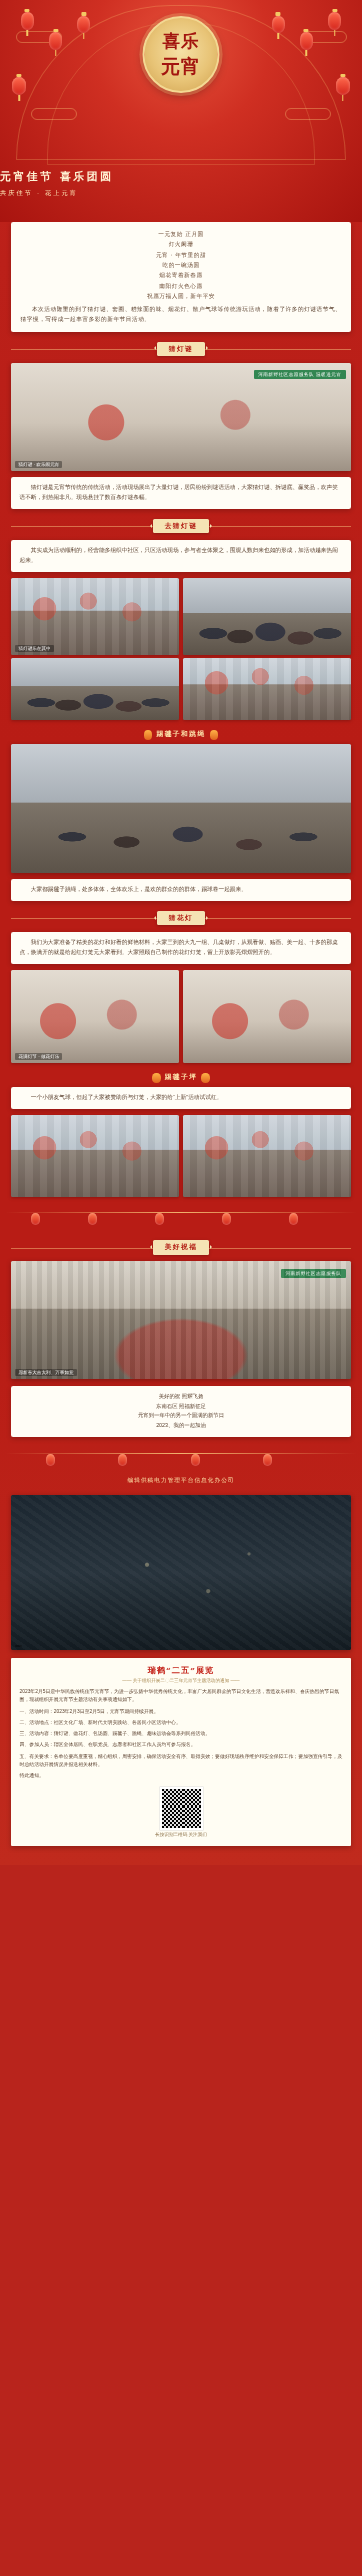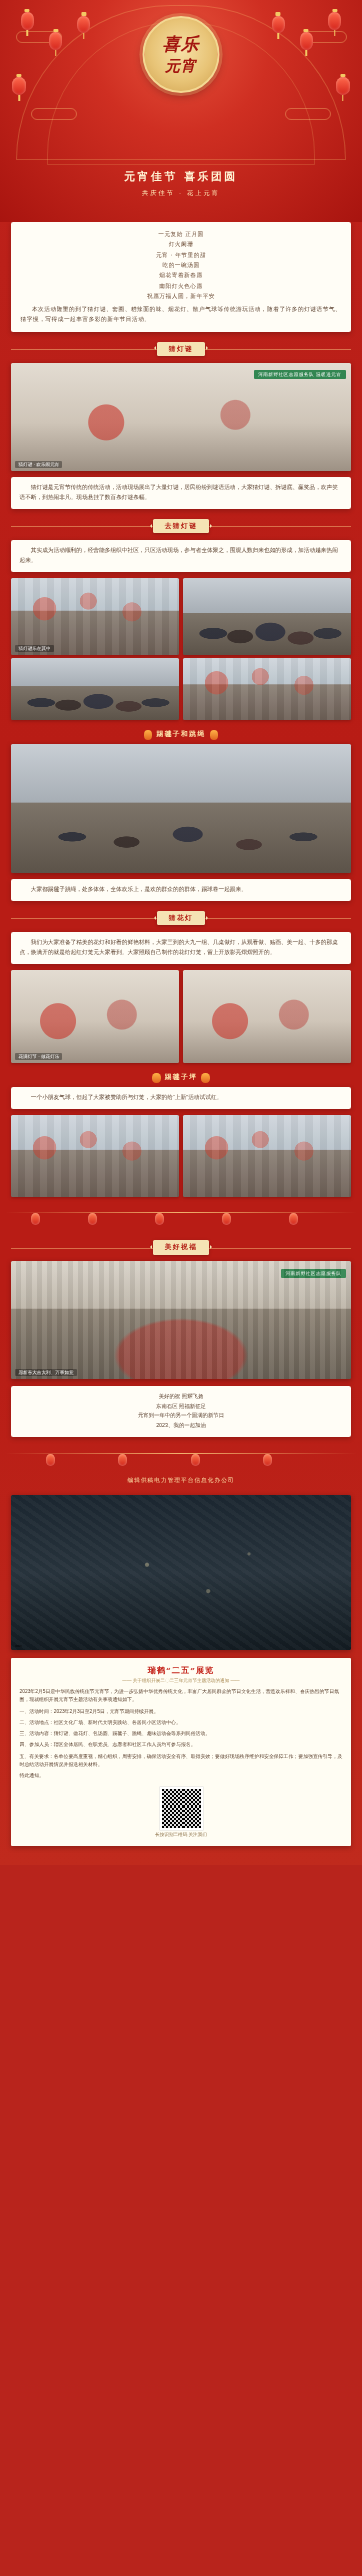--- a/index.html
+++ b/index.html
@@ -47,24 +47,23 @@
     width: 77px; height: 77px; margin: 0 auto;
     background: radial-gradient(circle at 50% 45%, #f6e0a6 0%, #e8c477 55%, #d0a14e 100%);
     border-radius: 50%;
     border: 2.1px solid #f3d893;
     box-shadow: 0 0 0 3.1px rgba(255,220,140,.25), 0 3.1px 9.3px rgba(0,0,0,.3);
     display: flex; flex-direction: column;
     align-items: center; justify-content: center;
     color: #a3150f;
     font-family: "DejaVu Serif", serif;
     font-weight: bold;
-    font-style: italic;
   }
   .hero-seal .l1 { font-size: 17.5px; letter-spacing: 1px; }
-  .hero-seal .l2 { font-size: 15px; letter-spacing: 1px; margin-top: 1px; }
+  .hero-seal .l2 { font-size: 19px; letter-spacing: 1px; margin-top: 1px; }
   .hero-sub {
     margin-top: 5.2px;
     color: #ffe9b8; font-size: 6.2px; letter-spacing: 2.1px;
   }
   .lantern {
     position: absolute; width: 13.4px; height: 17.5px;
     background: linear-gradient(180deg,#ff6a4d,#d4231a);
     border-radius: 50% / 42%;
     box-shadow: inset 0 0 3.1px rgba(255,255,255,.35);
   }
@@ -336,21 +335,21 @@
     <div class="lantern" style="left:12.4px;top:77px;"></div>
     <div class="lantern" style="right:12.4px;top:77px;"></div>
 
     <div class="hero-title-wrap">
       <div class="hero-seal">
         <div class="l1">喜乐</div>
         <div class="l2">元宵</div>
       </div>
     </div>
 
-    <div style="position:absolute;left:0;right:0;bottom:24px;text-align:center;">
+    <div style="position:absolute;left:0;right:0;bottom:24px;">
       <div style="color:#fff3d4;font-size:10.8px;letter-spacing:2.6px;font-weight:bold;font-family:'DejaVu Serif',serif;">元宵佳节 喜乐团圆</div>
       <div class="hero-sub">共庆佳节 · 花上元宵</div>
     </div>
   </div>
 
   <div class="card poem">
     <span class="p-line">一元复始 正月圆</span>
     <span class="p-line">灯火阑珊</span>
     <span class="p-line">元宵 · 年节里的甜</span>
     <span class="p-line">吃的一碗汤圆</span>

